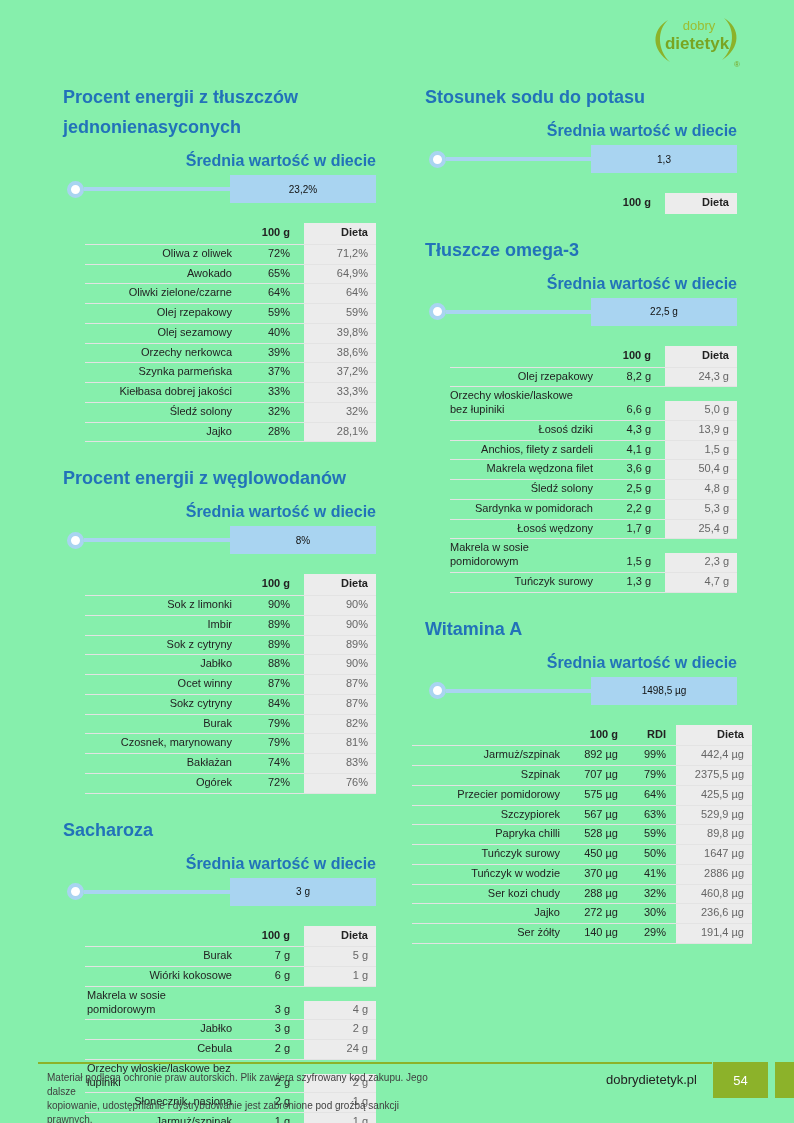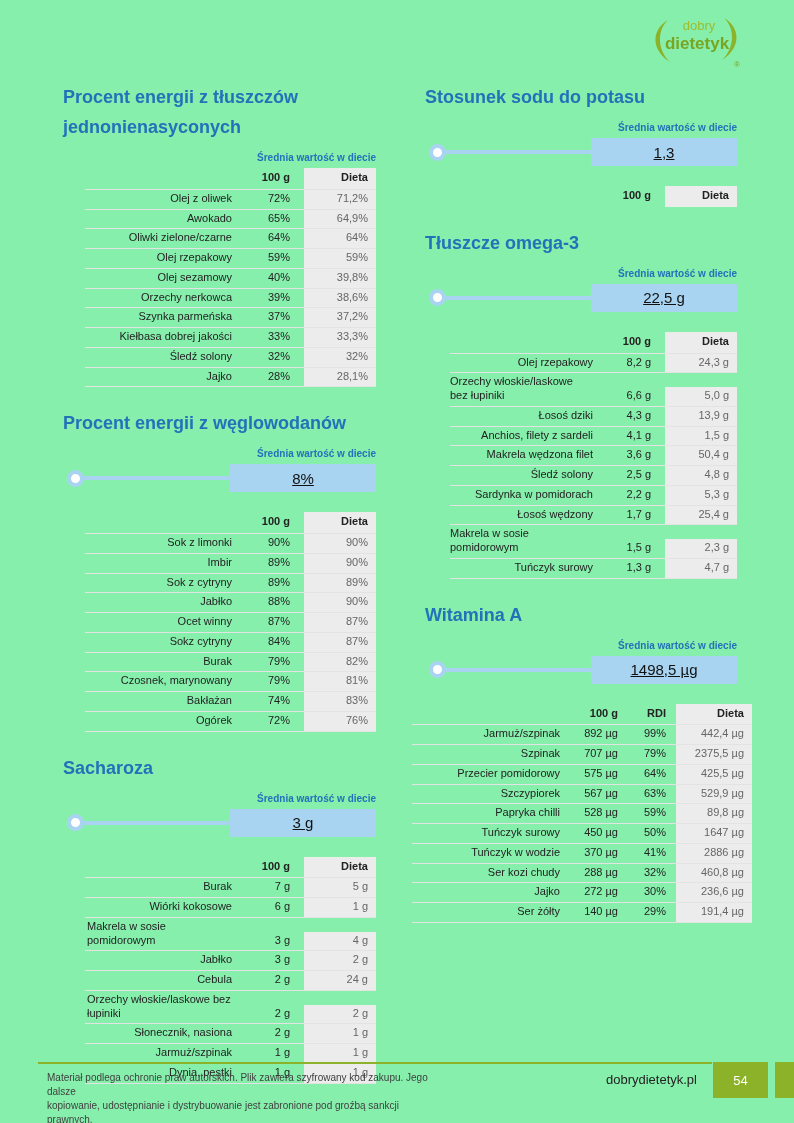--- a/index.html
+++ b/index.html
@@ -9,27 +9,27 @@
   
   .logo{position:absolute;top:12px;right:50px;width:96px;height:58px;}
 
   
   .col{position:absolute;top:82px;}
   .col-left{left:63px;width:313px;}
   .col-right{left:425px;width:312px;}
 
   .section{margin-bottom:21px;}
   .section-title{margin:0 0 10px 0;font-size:18px;line-height:30px;font-weight:600;color:#2272b9;}
-  .avg-label{text-align:right;font-size:10px;font-weight:700;color:#2272b9;margin-bottom:5px;}
+  .avg-label{text-align:right;font-size:16px;font-weight:700;color:#2272b9;margin-bottom:5px;}
 
   .bar-row{display:flex;align-items:center;height:28px;margin-bottom:20px;}
   .bar-circle{flex:none;width:9px;height:9px;border:4px solid #a9d4f1;border-radius:50%;background:#fff;margin-left:4px;}
   .bar-line{flex:1;height:4px;background:#a9d4f1;}
   .bar-value{flex:none;width:146px;height:28px;background:#a9d4f1;display:flex;align-items:center;
-             justify-content:center;font-size:15px;color:#111;text-decoration:underline;}
+             justify-content:center;font-size:10px;color:#111;}
 
   
   .n-table{font-size:11px;line-height:1.25;}
   .col-left .n-table{margin-left:22px;width:291px;}
   .col-right .n-table{margin-left:25px;width:287px;}
   .col-right .n-table.t-wide{margin-left:-13px;width:340px;}
   .t-row{display:flex;align-items:flex-end;}
   .t-row > span{display:flex;align-items:flex-end;justify-content:flex-end;padding:2px 0 3px 0;white-space:nowrap;}
   .cell-label{flex:1;justify-content:flex-start;white-space:normal;}
   .cell-label .txt{display:block;max-width:145px;white-space:normal;}
@@ -62,30 +62,35 @@
     <path d="M76 6 C 93 16 93 36 74 48 C 87 36 87 16 76 6 Z" fill="#8cb22a"></path>
     <text x="51" y="18" text-anchor="middle" font-size="13" fill="#9cbd31" font-family="Liberation Sans, sans-serif">dobry</text>
     <text x="49" y="37" text-anchor="middle" font-size="17" font-weight="bold" fill="#79a522" font-family="Liberation Sans, sans-serif">dietetyk</text>
     <text x="86" y="55" font-size="8" fill="#79a522" font-family="Liberation Sans, sans-serif">®</text>
   </svg>
 
   <div class="col col-left">
       <section class="section">
         <h2 class="section-title">Procent energii z tłuszczów jednonienasyconych</h2>
         <div class="avg-label">Średnia wartość w diecie</div>
+        <div class="bar-row">
+          <span class="bar-circle"></span>
+          <span class="bar-line"></span>
+          <span class="bar-value">23,2%</span>
+        </div>
         <div class="n-table">
           <div class="t-row t-head">
             <span class="cell-label"></span>
             <span class="cell-val">100 g</span>
             <span class="cell-dieta">Dieta</span>
           </div>
           <div class="t-body">
             <div class="t-row">
               <span class="cell-label">
-                <span class="txt">Olej z oliwek</span>
+                <span class="txt">Oliwa z oliwek</span>
               </span>
               <span class="cell-val">72%</span>
               <span class="cell-dieta">71,2%</span>
             </div>
             <div class="t-row">
               <span class="cell-label">
                 <span class="txt">Awokado</span>
               </span>
               <span class="cell-val">65%</span>
               <span class="cell-dieta">64,9%</span>

